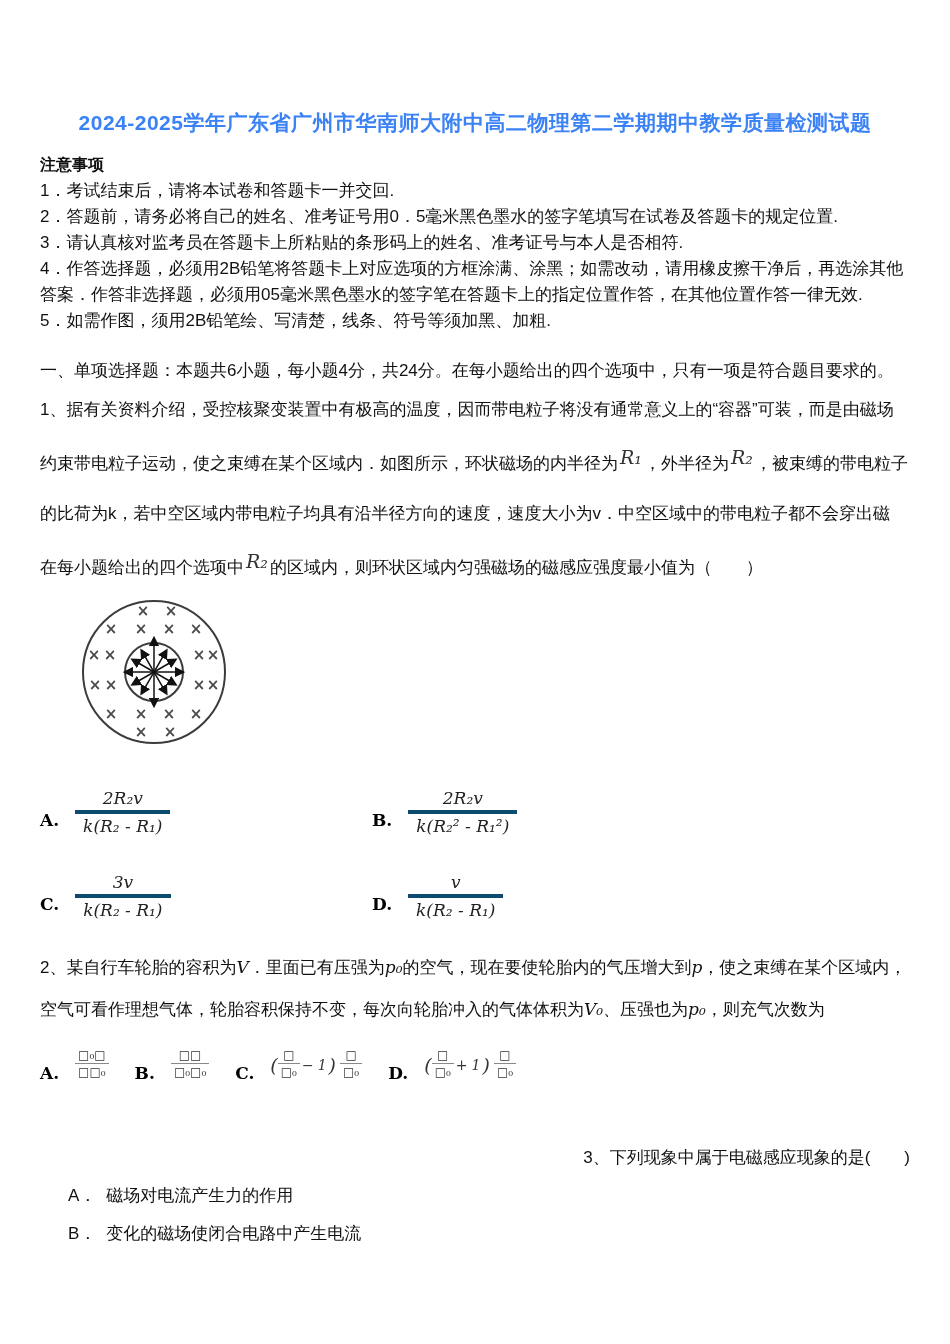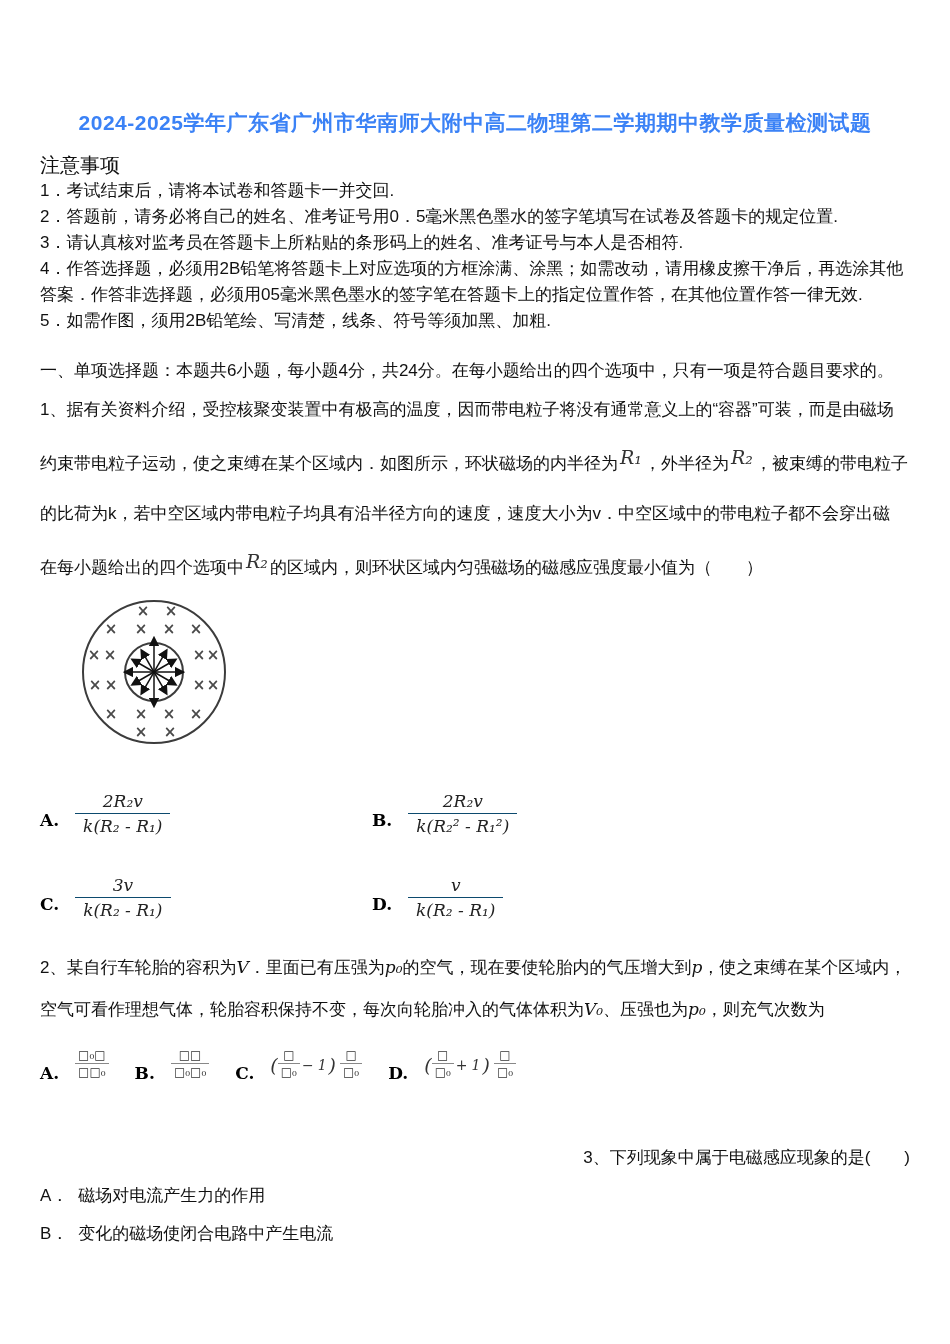--- a/index.html
+++ b/index.html
@@ -17,21 +17,21 @@
   }
   .title{
     text-align:center;
     font-size:21px;
     font-weight:bold;
     color:#3b82f6;
     line-height:30px;
     letter-spacing:0.5px;
   }
   .notice{margin-top:14px;}
-  .notice-heading{font-size:20px;line-height:26px;font-weight:400;}
+  .notice-heading{font-size:16px;line-height:26px;font-weight:700;}
   .notice-item{font-size:17px;line-height:26px;}
   .sec-header{margin-top:24px;font-size:17px;line-height:26px;}
   .qline{font-size:17px;line-height:52px;height:52px;white-space:nowrap;}
   .q2line{font-size:17px;line-height:42px;height:42px;white-space:nowrap;}
   .mi{font-family:"DejaVu Serif",serif;font-style:italic;font-size:17px;}
   .rvar{
     font-family:"DejaVu Serif",serif;font-style:italic;font-size:19px;
     position:relative;top:-5px;color:#333;padding:0 2px;
   }
   
@@ -44,37 +44,37 @@
   .opt1{display:flex;align-items:flex-end;width:332px;}
   .opt-label{
     font-family:"DejaVu Serif",serif;font-weight:bold;font-size:17px;
     margin-right:16px;padding-bottom:6px;color:#000;
   }
   .frac{
     display:inline-flex;flex-direction:column;align-items:center;
     font-family:"DejaVu Serif",serif;font-style:italic;font-size:17px;color:#222;
   }
   .frac .num{padding:0 8px 2px;}
-  .frac .den{border-top:1px solid #0c4a6e;padding:2px 8px 0;}
+  .frac .den{border-top:4px solid #0c4a6e;padding:2px 8px 0;}
   
   .q2opts{display:flex;align-items:flex-end;margin-top:4px;height:55px;}
   .opt2{display:flex;align-items:flex-end;margin-right:26px;}
   .sfrac{
     display:inline-flex;flex-direction:column;align-items:center;
     font-family:"DejaVu Serif",serif;font-size:12px;color:#333;
     position:relative;top:-10px;
   }
   .sfrac .num{padding:0 3px 1px;}
   .sfrac .den{border-top:1px solid #888;padding:1px 3px 0;}
   .mexpr{display:inline-flex;align-items:center;font-family:"DejaVu Serif",serif;color:#333;}
   .paren{font-size:19px;position:relative;top:-9px;font-style:italic;}
   .mop{font-size:14px;font-style:italic;position:relative;top:-9px;padding:0 2px;}
   .q3block{margin-top:56px;}
   .q3line{font-size:17px;line-height:26px;text-align:right;}
-  .q3opt{font-size:17px;line-height:26px;margin-top:12px;}
+  .q3opt{font-size:17px;line-height:26px;margin-top:12px;margin-left:28px;}
   .q3opt .lab{margin-right:10px;}
 </style>
 </head>
 <body>
 
 <div class="page">
 
   <div class="title">2024-2025学年广东省广州市华南师大附中高二物理第二学期期中教学质量检测试题</div>
 
   <div class="notice">

